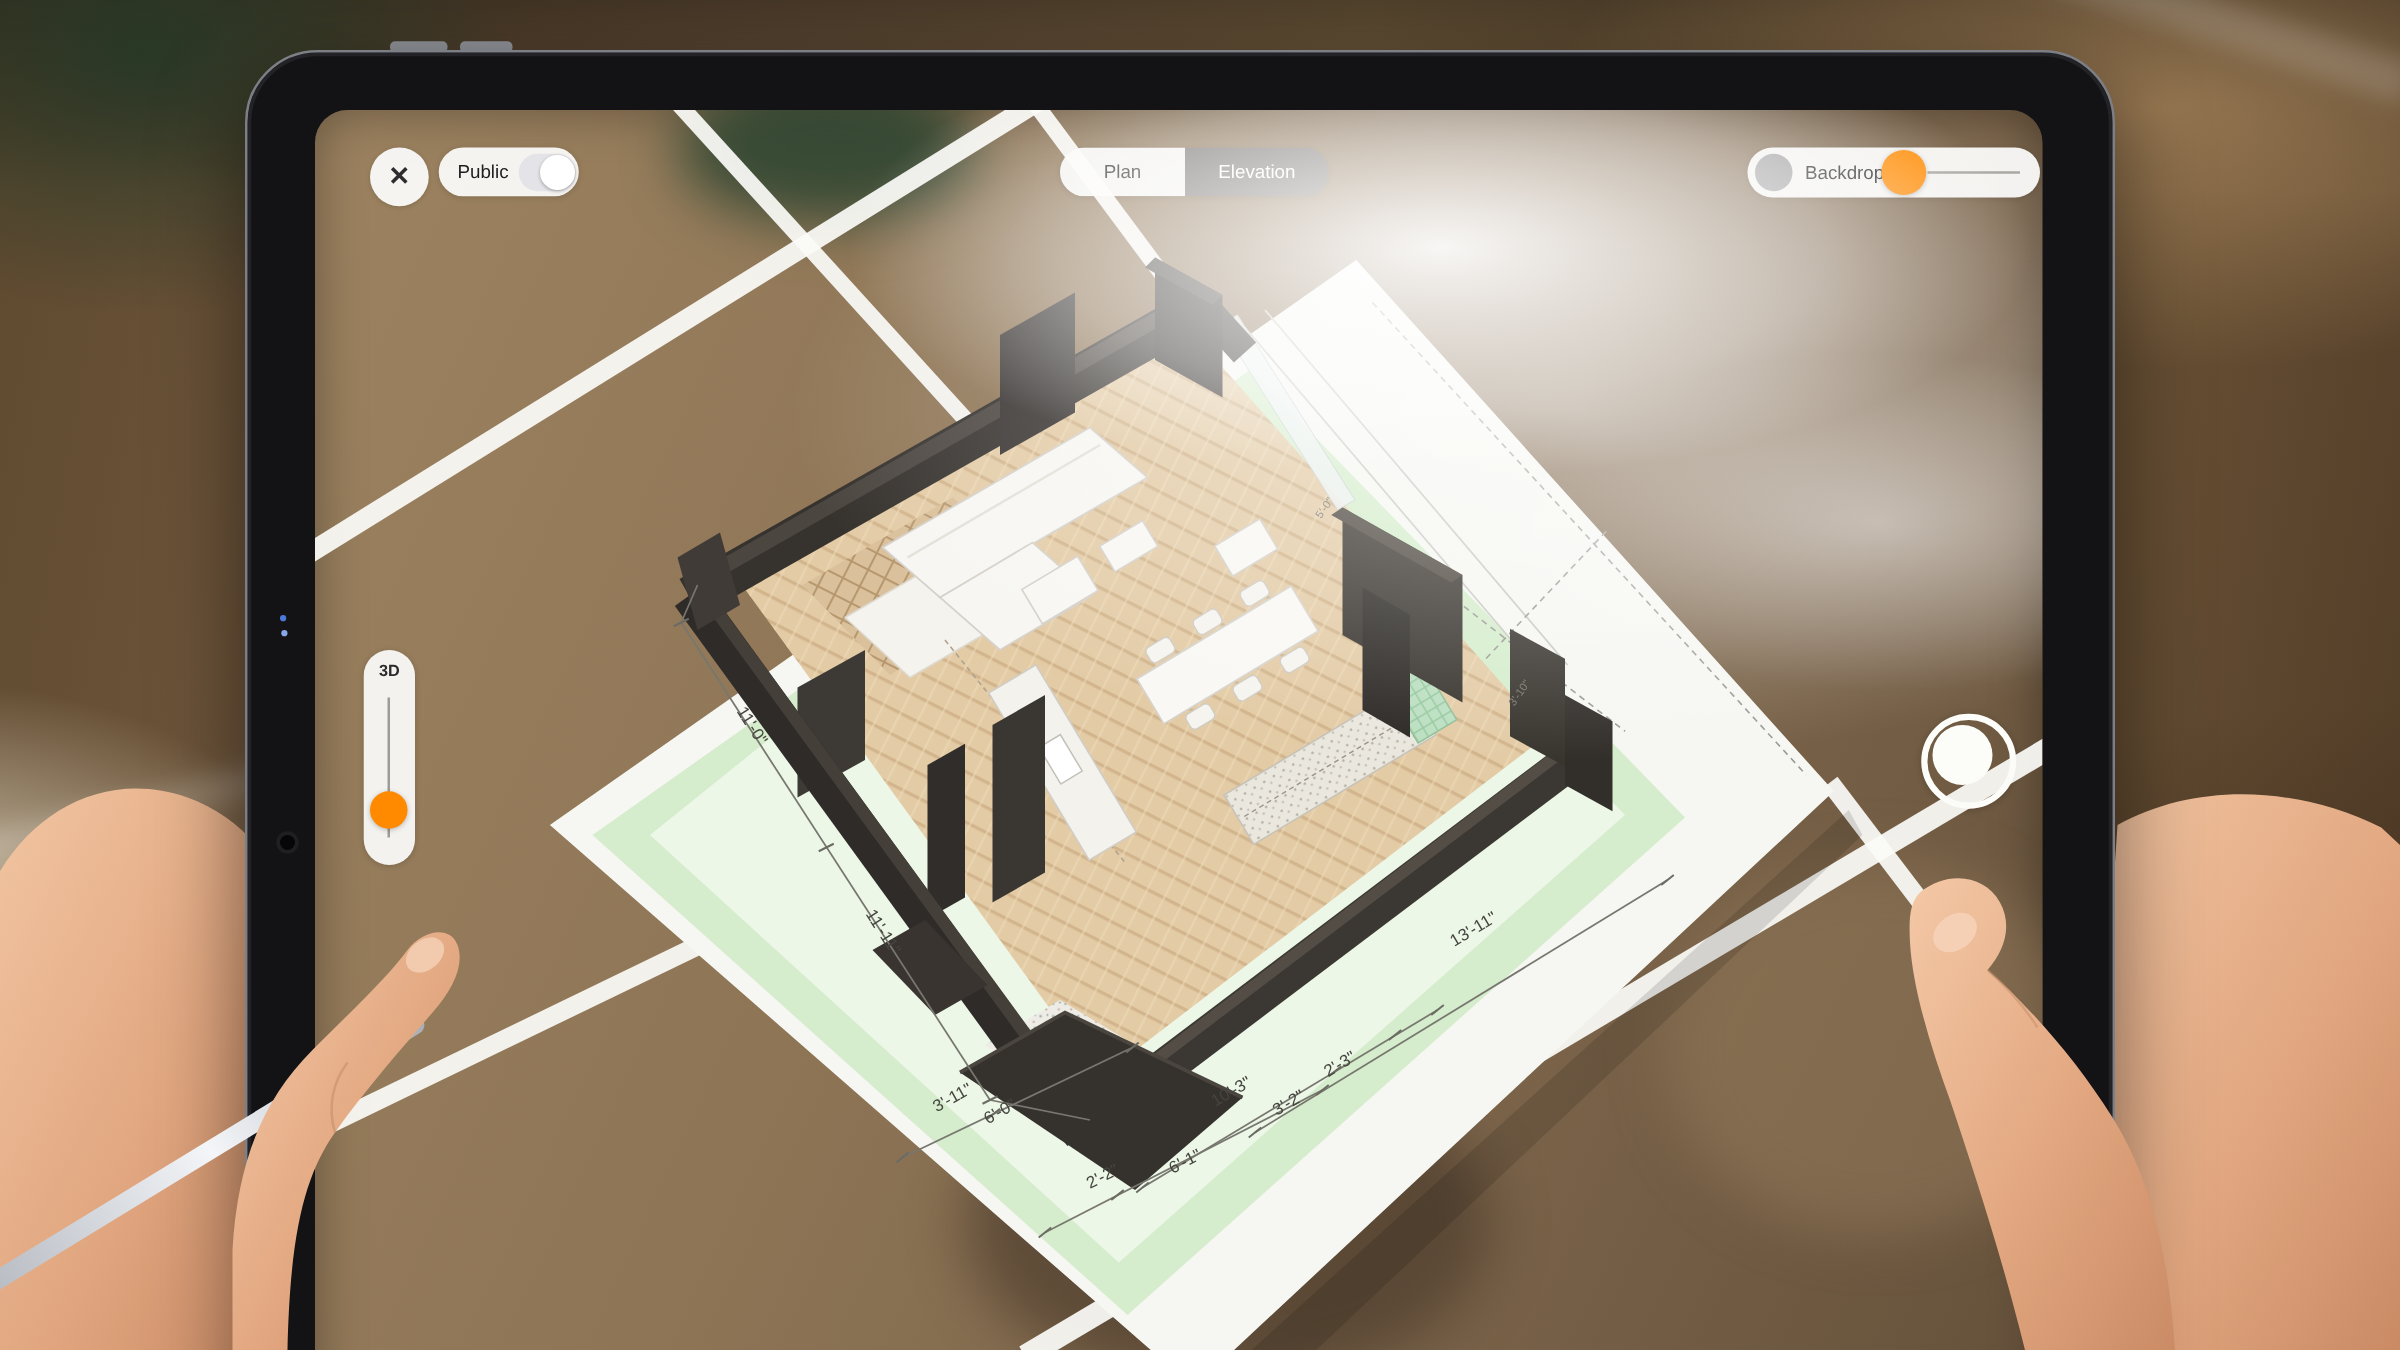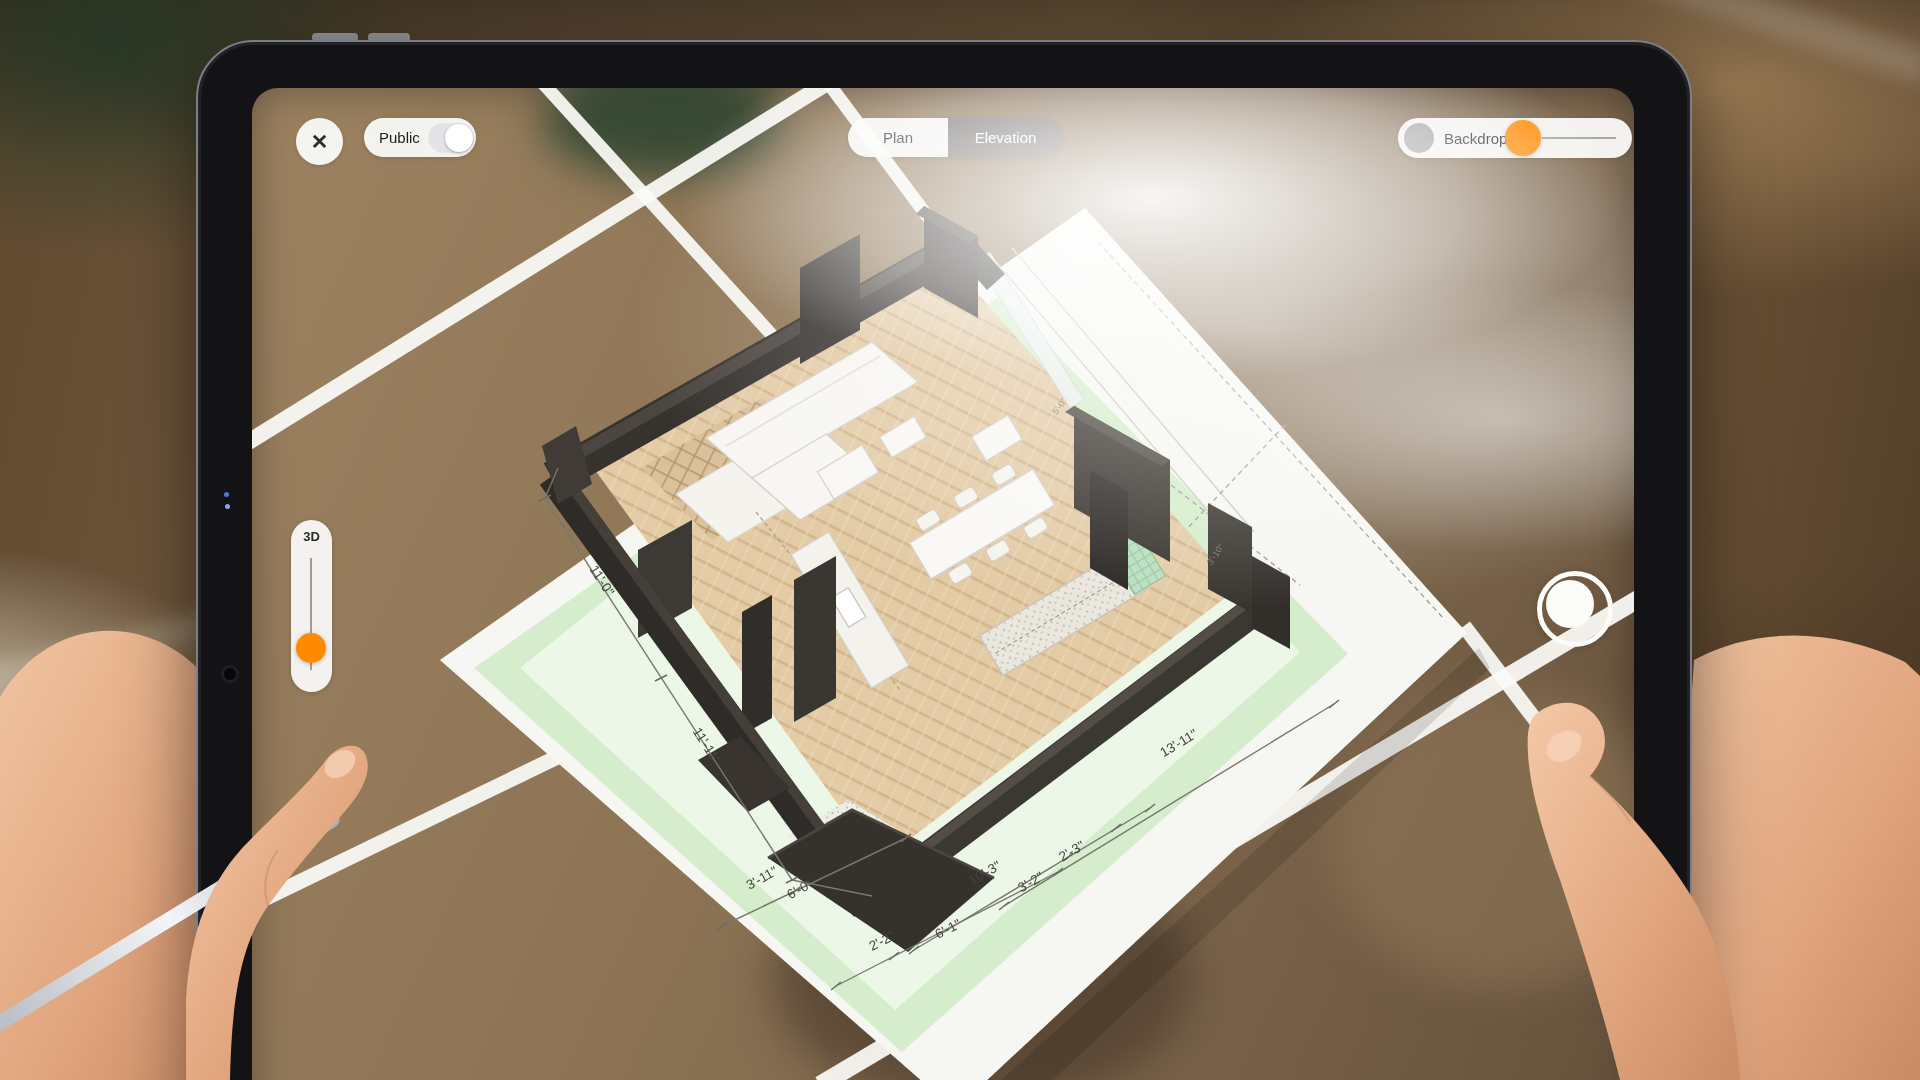--- a/index.html
+++ b/index.html
@@ -38,21 +38,21 @@
       radial-gradient(900px 400px at 1010px 240px, rgba(255,255,255,.5), rgba(255,255,255,0) 70%),
       radial-gradient(420px 180px at 1250px 330px, rgba(255,255,255,.45), rgba(255,255,255,0) 75%);}
 
   
   .chrome{position:absolute;z-index:6;}
   .btn-close{left:44px;top:30px;width:47px;height:47px;border-radius:50%;
     background:rgba(250,250,249,.95);display:flex;align-items:center;justify-content:center;
     color:#2d2d2f;font-size:21px;font-weight:bold;box-shadow:0 1px 4px rgba(0,0,0,.15);}
   .pill{background:rgba(251,251,250,.94);border-radius:20px;display:flex;align-items:center;
     box-shadow:0 1px 5px rgba(0,0,0,.14);}
-  .pill-public{left:112px;top:30px;width:112px;height:39px;}
+  .pill-public{left:99px;top:30px;width:112px;height:39px;}
   .pill-public .lbl{font-size:15px;color:#1d1d1f;margin-left:15px;}
   .tgl{position:relative;width:46px;height:30px;border-radius:15px;background:#e4e4e8;margin-left:8px;}
   .tgl .knob{position:absolute;left:17px;top:1px;width:28px;height:28px;border-radius:50%;
     background:#fff;box-shadow:0 1px 3px rgba(0,0,0,.3);}
   .seg{left:596px;top:30px;width:215px;height:39px;border-radius:20px;overflow:hidden;
     display:flex;box-shadow:0 1px 5px rgba(0,0,0,.18);position:absolute;}
   .seg .s1{width:100px;background:#f3f2f0;color:#1d1d1f;display:flex;align-items:center;justify-content:center;font-size:15px;}
   .seg .s2{width:115px;background:#6e6a67;color:#fff;display:flex;align-items:center;justify-content:center;font-size:15px;}
   .pill-backdrop{left:1146px;top:30px;width:234px;height:40px;position:absolute;}
   .bd-dot{width:30px;height:30px;border-radius:50%;background:#9b9b9d;margin-left:6px;}

